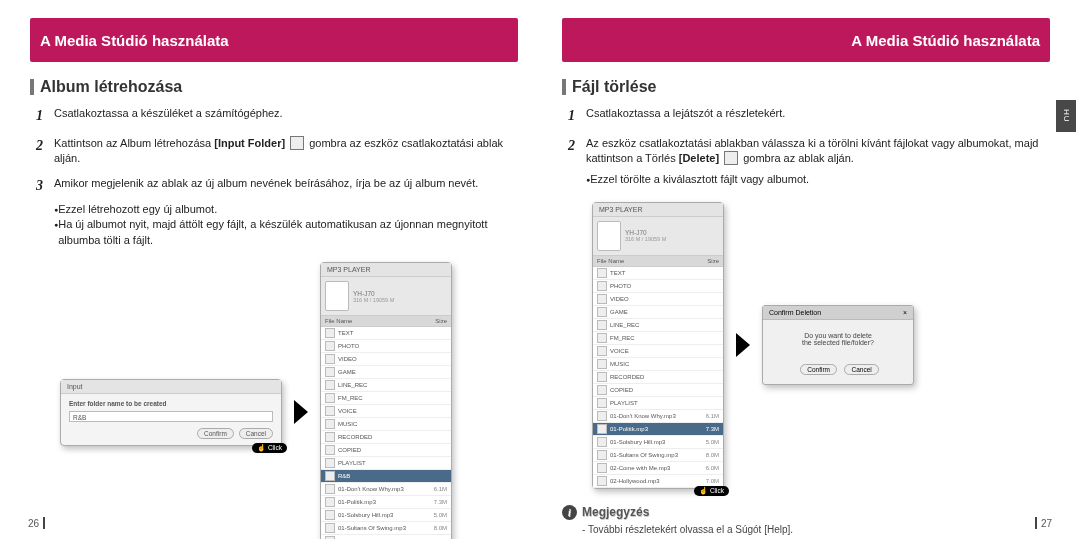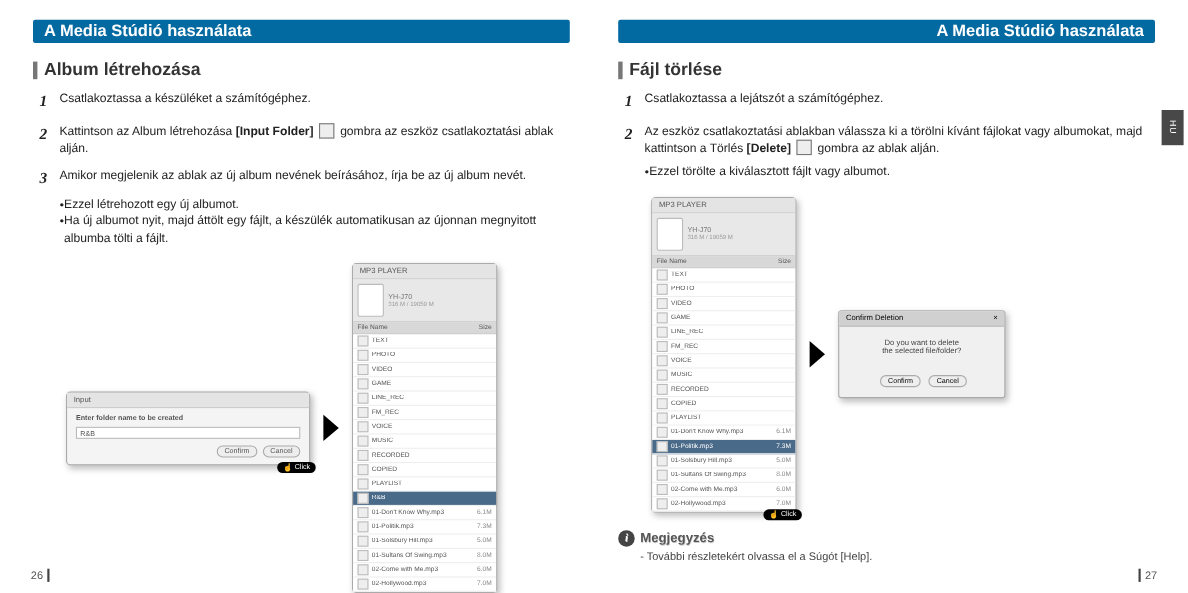--- a/index.html
+++ b/index.html
@@ -18,23 +18,23 @@
     position: relative;
   }
   .page {
     flex: 1;
     position: relative;
     padding: 0 22px 0 30px;
     box-sizing: border-box;
   }
   .page.right { padding: 0 30px 0 22px; }
   .header-bar {
-    background: #0369a1;
+    background: #be185d;
     color: #fff;
-    height: 21px;
+    height: 44px;
     border-radius: 2px;
     padding: 0 10px;
     display: flex;
     align-items: center;
     justify-content: space-between;
     margin-top: 18px;
     font-size: 15px;
     font-weight: 600;
   }
   .page.left .header-bar { justify-content: flex-start; }
@@ -418,21 +418,21 @@
       <span>A Media Stúdió használata</span>
     </div>
 
     <div class="section-title">
       <span class="bar"></span>
       <span>Fájl törlése</span>
     </div>
 
     <div class="step">
       <span class="num">1</span>
-      <span>Csatlakoztassa a lejátszót a számítógéphez.</span>
+      <span>Csatlakoztassa a lejátszót a részletekért.</span>
     </div>
     <div class="step">
       <span class="num">2</span>
       <span>
         <span>Az eszköz csatlakoztatási ablakban válassza ki a törölni kívánt fájlokat vagy albumokat, majd kattintson a Törlés </span>
         <b>[Delete]</b>
         <span class="icon-square"></span>
         <span> gombra az ablak alján.</span>
       </span>
     </div>

